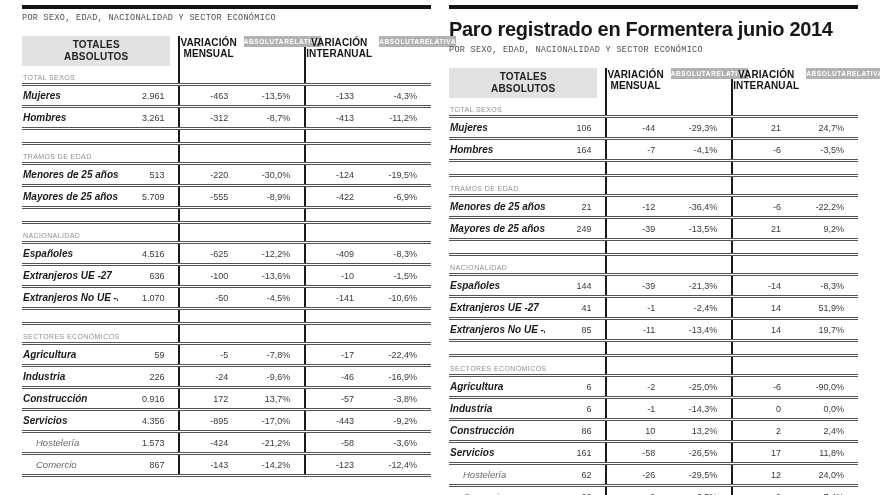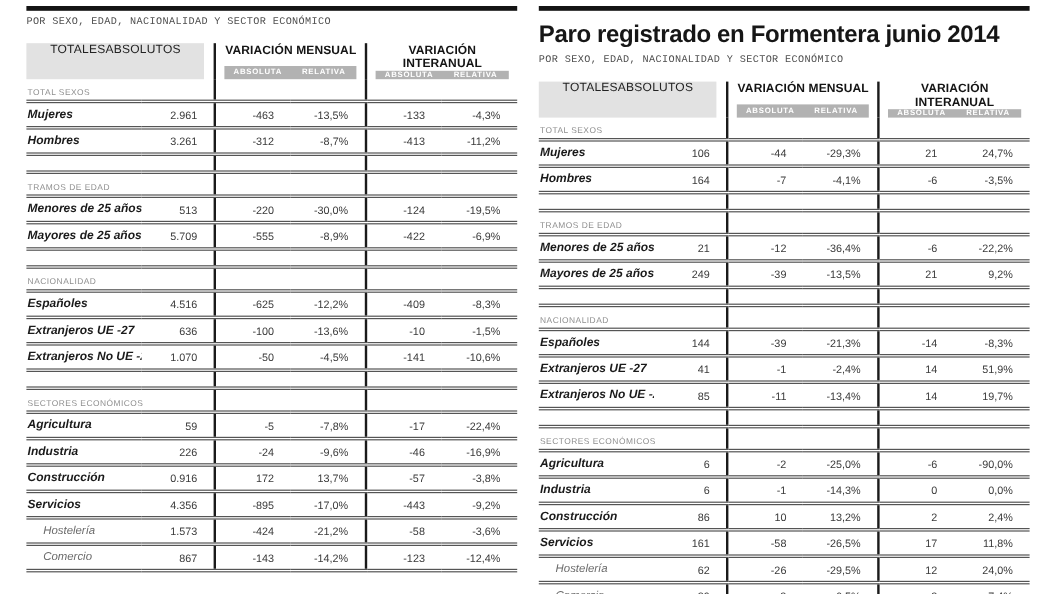--- a/index.html
+++ b/index.html
@@ -13,25 +13,25 @@
   .toprule{border-top:4px solid #141414;height:0;}
   .title{font-size:20px;font-weight:700;color:#161616;margin:9px 0 0 0;letter-spacing:-0.3px;}
   .subtitle{font-size:8.5px;color:#4f4f4f;margin-top:4px;letter-spacing:0.3px;font-family:Liberation Mono, monospace;}
   table{border-collapse:collapse;width:100%;table-layout:fixed;margin-top:13px;}
   col.c-lbl{width:23.5%;}
   col.c-tot{width:15.0%;}
   col.c-n{width:15.375%;}
   th{padding:0;vertical-align:top;font-weight:700;}
   .bl{border-left:2px solid #1a1a1a;}
   .graybox{
-    background:#e2e2e2;height:30px;display:flex;flex-direction:row;justify-content:center;
-    font-size:10px;font-weight:400;color:#222222;line-height:1.25;margin-right:8px;text-align:center;
+    background:#e2e2e2;height:30px;display:flex;flex-direction:column;justify-content:center;
+    font-size:10px;font-weight:700;color:#222222;line-height:1.25;margin-right:8px;text-align:center;
     letter-spacing:0.2px;
   }
-  .group-head{display:flex;flex-direction:column;height:30px;justify-content:space-between;}
+  .group-head{display:flex;height:30px;justify-content:space-between;}
   .group-title{font-size:10px;font-weight:700;color:#141414;text-align:center;padding-top:1px;letter-spacing:0.1px;}
   .graybar{display:flex;background:#b2b2b2;margin:0 7px;height:11px;align-items:center;}
   .graybar span{flex:1;text-align:center;color:#ffffff;font-weight:700;font-size:6.5px;letter-spacing:0.6px;}
   tr.section-row td{border-bottom:3px double #555555;height:15px;}
   td.section-label{font-size:7px;color:#8f8f8f;letter-spacing:0.4px;vertical-align:bottom;padding:0 0 2px 1px;}
   tr.spacer td{border-bottom:3px double #555555;height:10px;}
   tr.data-row td{border-bottom:3px double #555555;height:17px;}
   td.lbl{font-weight:700;font-size:10px;color:#1a1a1a;padding-left:1px;overflow:hidden;white-space:nowrap;font-style:italic;}
   td.num{text-align:right;padding-right:14px;font-size:9px;color:#3a3a3a;white-space:nowrap;}
   tr.sub td.lbl{font-weight:400;color:#6b6b6b;padding-left:14px;font-size:9.5px;}

